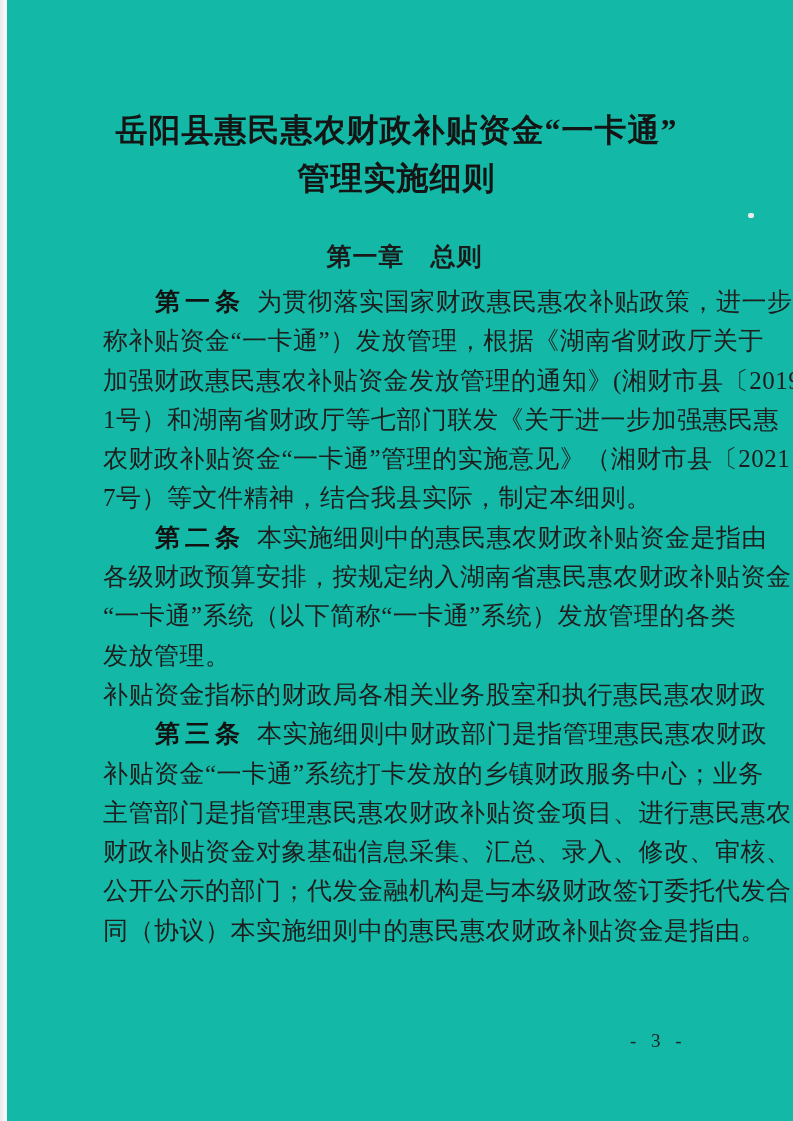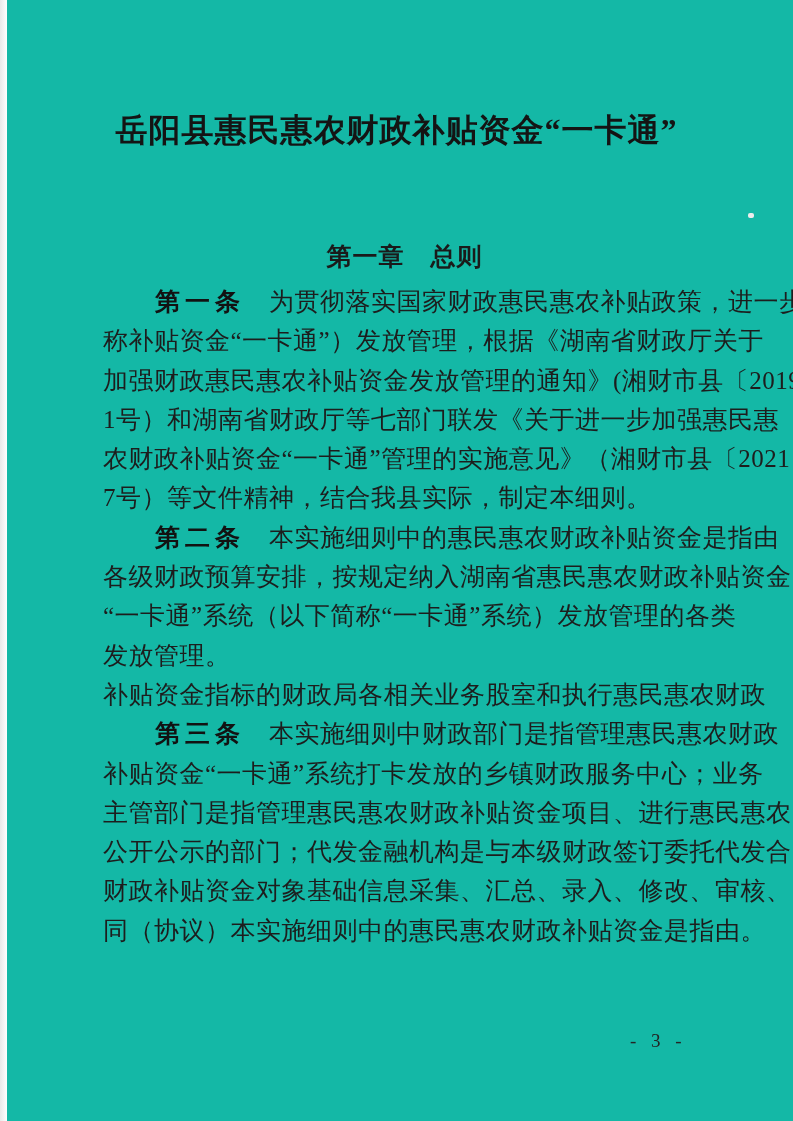--- a/index.html
+++ b/index.html
@@ -69,21 +69,21 @@
     height: 39.3px;
     white-space: nowrap;
     overflow: visible;
   }
   .first-line {
     padding-left: 52px;
   }
   .article-label {
     font-weight: bold;
     letter-spacing: 5px;
-    margin-right: 24px;
+    margin-right: 12px;
     color: #121212;
   }
   .page-number {
     position: absolute;
     top: 1030px;
     left: 630px;
     font-size: 19px;
     letter-spacing: 5px;
     color: #242424;
     white-space: nowrap;
@@ -91,20 +91,21 @@
 </style>
 </head>
 <body>
 
 <div class="page">
   <div class="scan-edge"></div>
   <div class="scan-speck"></div>
 
   <div class="doc-title">
     <div>岳阳县惠民惠农财政补贴资金“一卡通”</div>
+    <div>管理实施细则</div>
   </div>
 
   <div class="chapter-heading">第一章　总则</div>
 
   <div class="doc-body">
 
     <div class="body-line first-line">
       <span class="article-label">第一条</span><span>为贯彻落实国家财政惠民惠农补贴政策，进一步</span>
     </div>
     <div class="body-line">称补贴资金“一卡通”）发放管理，根据《湖南省财政厅关于</div>
@@ -119,20 +120,20 @@
     <div class="body-line">各级财政预算安排，按规定纳入湖南省惠民惠农财政补贴资金</div>
     <div class="body-line">“一卡通”系统（以下简称“一卡通”系统）发放管理的各类</div>
     <div class="body-line">发放管理。</div>
 
     <div class="body-line">补贴资金指标的财政局各相关业务股室和执行惠民惠农财政</div>
     <div class="body-line first-line">
       <span class="article-label">第三条</span><span>本实施细则中财政部门是指管理惠民惠农财政</span>
     </div>
     <div class="body-line">补贴资金“一卡通”系统打卡发放的乡镇财政服务中心；业务</div>
     <div class="body-line">主管部门是指管理惠民惠农财政补贴资金项目、进行惠民惠农</div>
+    <div class="body-line">财政补贴资金对象基础信息采集、汇总、录入、修改、审核、</div>
     <div class="body-line">公开公示的部门；代发金融机构是与本级财政签订委托代发合</div>
-    <div class="body-line">财政补贴资金对象基础信息采集、汇总、录入、修改、审核、</div>
     <div class="body-line">同（协议）本实施细则中的惠民惠农财政补贴资金是指由。</div>
 
   </div>
 
   <div class="page-number">- 3 -</div>
 </div>
 
 </body></html>

